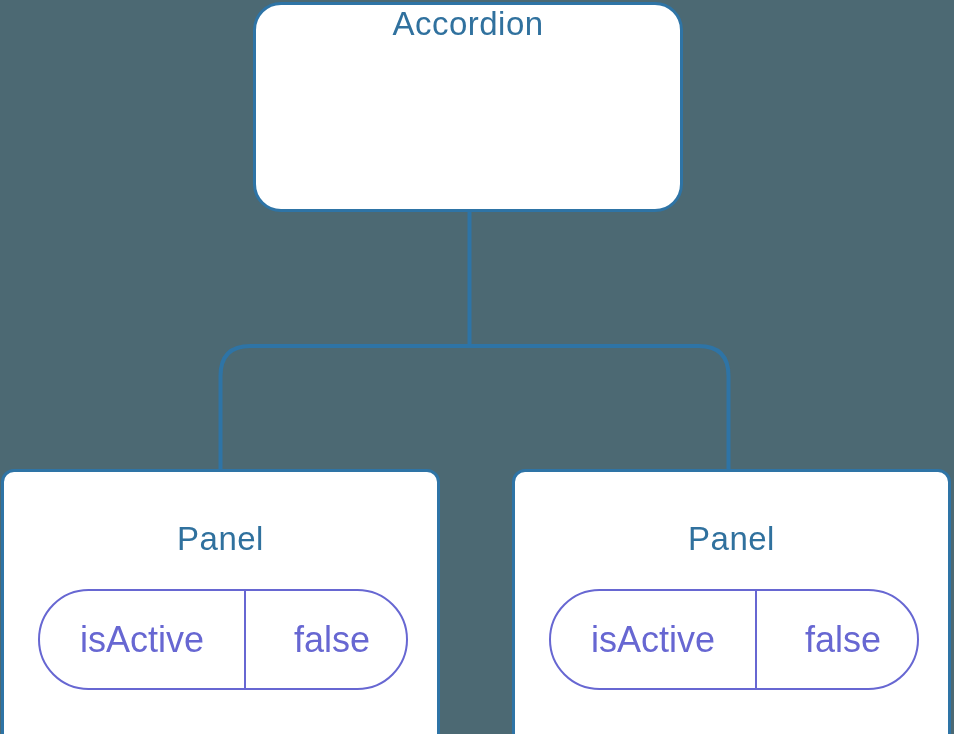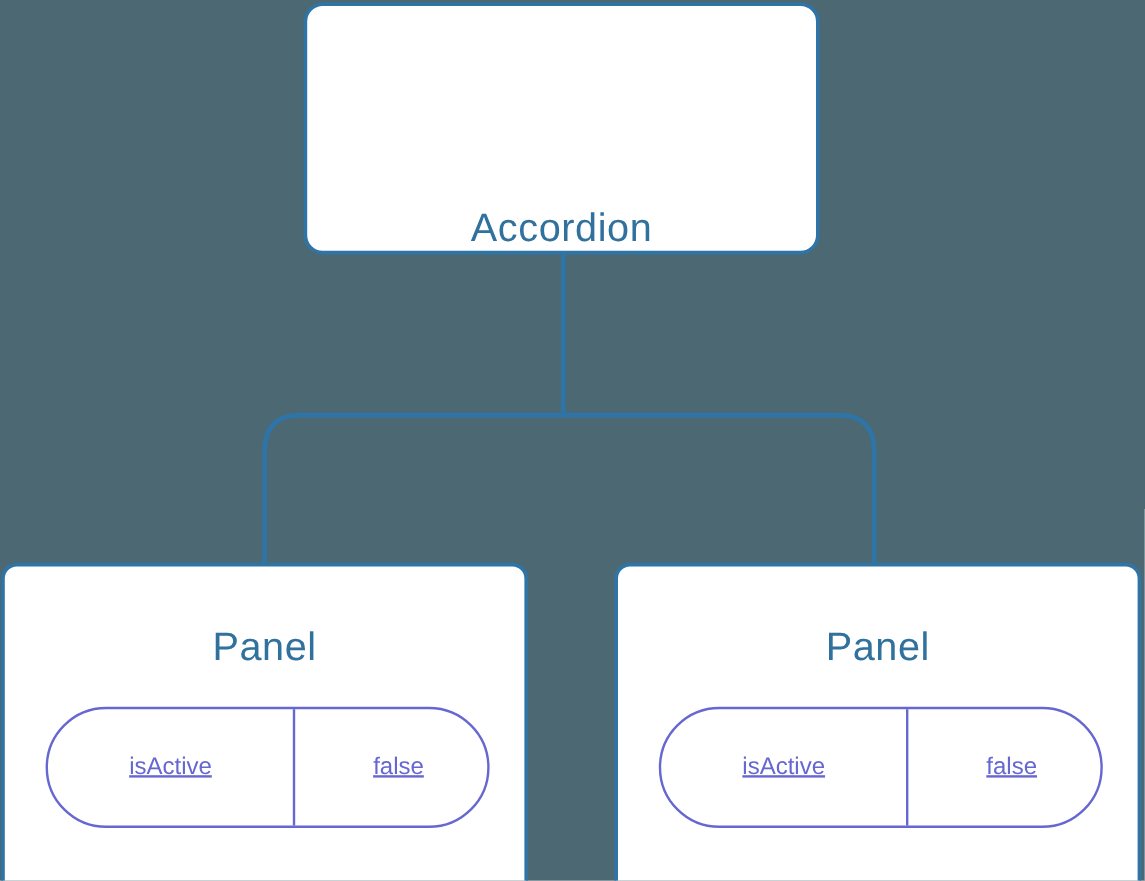--- a/index.html
+++ b/index.html
@@ -21,23 +21,23 @@
     position: absolute;
     box-sizing: border-box;
     background: #FFFFFF;
     border: 3px solid #2E74A6;
   }
   .root-node {
     left: 253px;
     top: 2px;
     width: 430px;
     height: 210px;
-    border-radius: 16px;
+    border-radius: 28px;
     display: flex;
-    align-items: flex-end;
+    align-items: flex-start;
     justify-content: center;
   }
   .panel-node {
     top: 469px;
     width: 439px;
     height: 283px;
     border-radius: 13px;
   }
   .panel-node.left  { left: 1px; }
   .panel-node.right { left: 512px; }
@@ -64,23 +64,22 @@
     border: 2.5px solid #6767D2;
     border-radius: 51px;
     display: flex;
     background: #FFFFFF;
   }
   .prop-cell {
     display: flex;
     align-items: center;
     justify-content: center;
     color: #6767D2;
-    font-size: 20px;
+    font-size: 36px;
     font-weight: 400;
-    text-decoration: underline;
   }
   .prop-name-cell {
     width: 58%;
     border-right: 2.5px solid #6767D2;
   }
   .prop-value-cell { width: 42%; padding-left: 12px; }
 </style>
 </head>
 <body>
 

